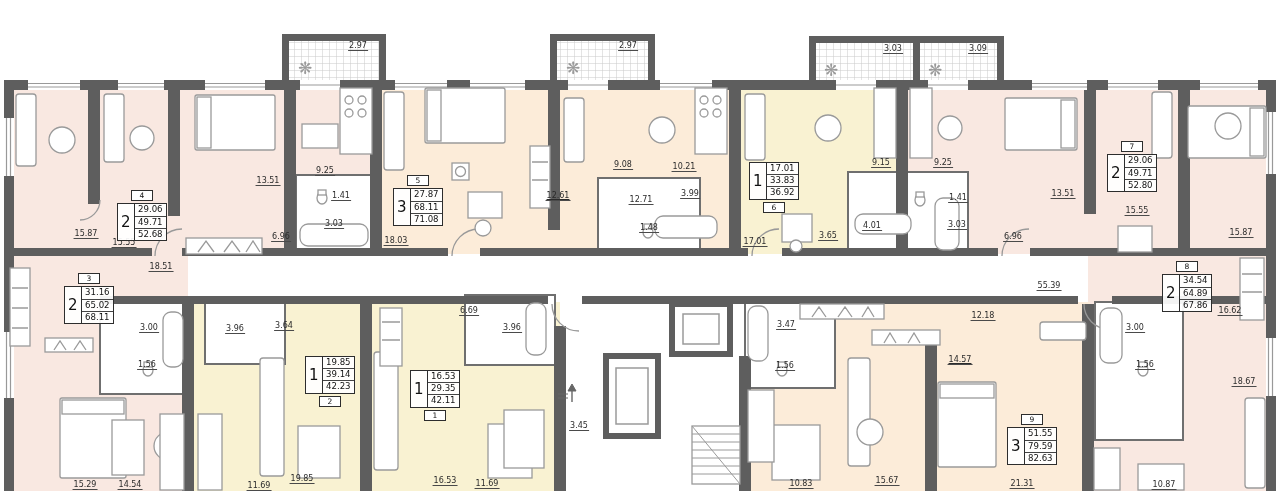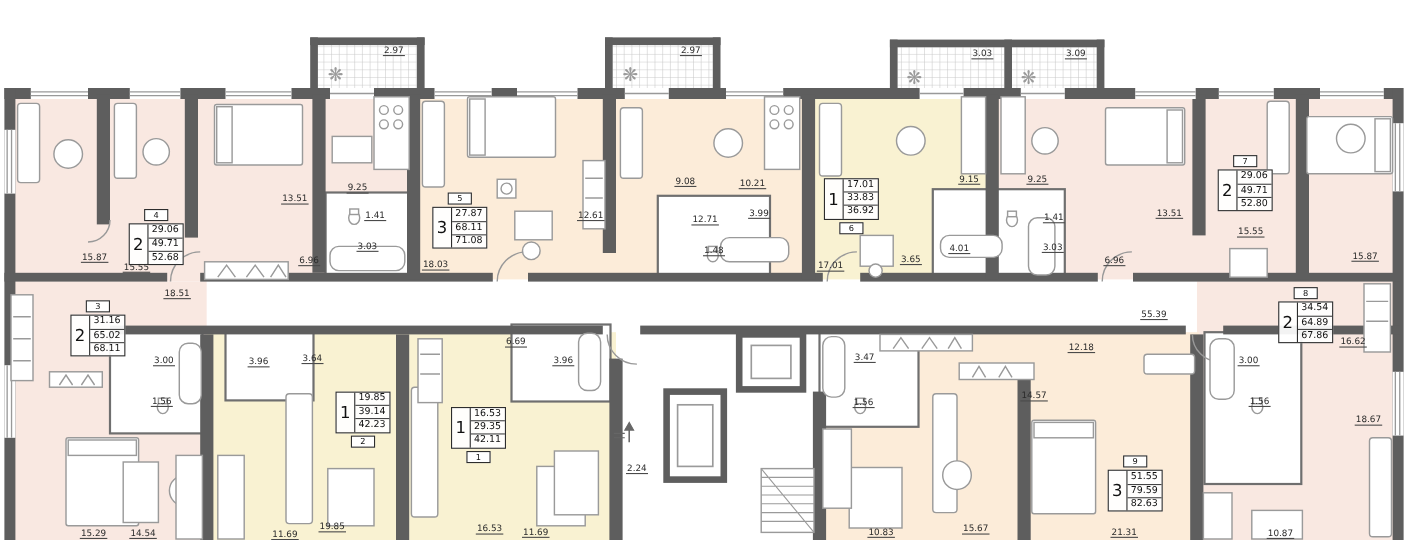--- a/index.html
+++ b/index.html
@@ -301,21 +301,21 @@
     <span class="dim" style="left: 893px; top: 44px;">3.03</span>
     <span class="dim" style="left: 978px; top: 44px;">3.09</span>
     <span class="dim" style="left: 86px; top: 229px;">15.87</span>
     <span class="dim" style="left: 124px; top: 238px;">15.55</span>
     <span class="dim" style="left: 268px; top: 176px;">13.51</span>
     <span class="dim" style="left: 325px; top: 166px;">9.25</span>
     <span class="dim" style="left: 341px; top: 191px;">1.41</span>
     <span class="dim" style="left: 334px; top: 219px;">3.03</span>
     <span class="dim" style="left: 281px; top: 232px;">6.96</span>
     <span class="dim" style="left: 396px; top: 236px;">18.03</span>
-    <span class="dim" style="left: 537px; top: 191px;">12.61</span>
+    <span class="dim" style="left: 558px; top: 191px; text-decoration: underline;">12.61</span>
     <span class="dim" style="left: 623px; top: 160px;">9.08</span>
     <span class="dim" style="left: 684px; top: 162px;">10.21</span>
     <span class="dim" style="left: 641px; top: 195px;">12.71</span>
     <span class="dim" style="left: 690px; top: 189px;">3.99</span>
     <span class="dim" style="left: 649px; top: 223px;">1.48</span>
     <span class="dim" style="left: 755px; top: 237px;">17.01</span>
     <span class="dim" style="left: 828px; top: 231px;">3.65</span>
     <span class="dim" style="left: 872px; top: 221px; text-align: right;">4.01</span>
     <span class="dim" style="left: 958px; top: 193px;">1.41</span>
     <span class="dim" style="left: 957px; top: 220px;">3.03</span>
@@ -329,26 +329,26 @@
     <span class="dim" style="left: 1049px; top: 281px;">55.39</span>
     <span class="dim" style="left: 149px; top: 323px;">3.00</span>
     <span class="dim" style="left: 147px; top: 360px;">1.56</span>
     <span class="dim" style="left: 235px; top: 324px;">3.96</span>
     <span class="dim" style="left: 284px; top: 321px;">3.64</span>
     <span class="dim" style="left: 469px; top: 306px;">6.69</span>
     <span class="dim" style="left: 512px; top: 323px;">3.96</span>
     <span class="dim" style="left: 786px; top: 320px;">3.47</span>
     <span class="dim" style="left: 785px; top: 361px;">1.56</span>
     <span class="dim" style="left: 935px; top: 311px; margin-left: 48px;">12.18</span>
-    <span class="dim" style="left: 940px; top: 355px;">14.57</span>
+    <span class="dim" style="left: 960px; top: 355px; text-decoration: underline;">14.57</span>
     <span class="dim" style="left: 1135px; top: 323px;">3.00</span>
     <span class="dim" style="left: 1145px; top: 360px;">1.56</span>
     <span class="dim" style="left: 1230px; top: 306px;">16.62</span>
     <span class="dim" style="left: 1244px; top: 377px;">18.67</span>
-    <span class="dim" style="left: 579px; top: 421px;">2.24</span>
+    <span class="dim" style="left: 579px; top: 421px;">3.45</span>
     <span class="dim" style="left: 801px; top: 479px;">10.83</span>
     <span class="dim" style="left: 85px; top: 480px;">15.29</span>
     <span class="dim" style="left: 130px; top: 480px;">14.54</span>
     <span class="dim" style="left: 259px; top: 481px;">11.69</span>
     <span class="dim" style="left: 302px; top: 474px;">19.85</span>
     <span class="dim" style="left: 445px; top: 476px;">16.53</span>
     <span class="dim" style="left: 487px; top: 479px;">11.69</span>
     <span class="dim" style="left: 887px; top: 476px;">15.67</span>
     <span class="dim" style="left: 1022px; top: 479px;">21.31</span>
     <span class="dim" style="left: 1164px; top: 480px;">10.87</span>

